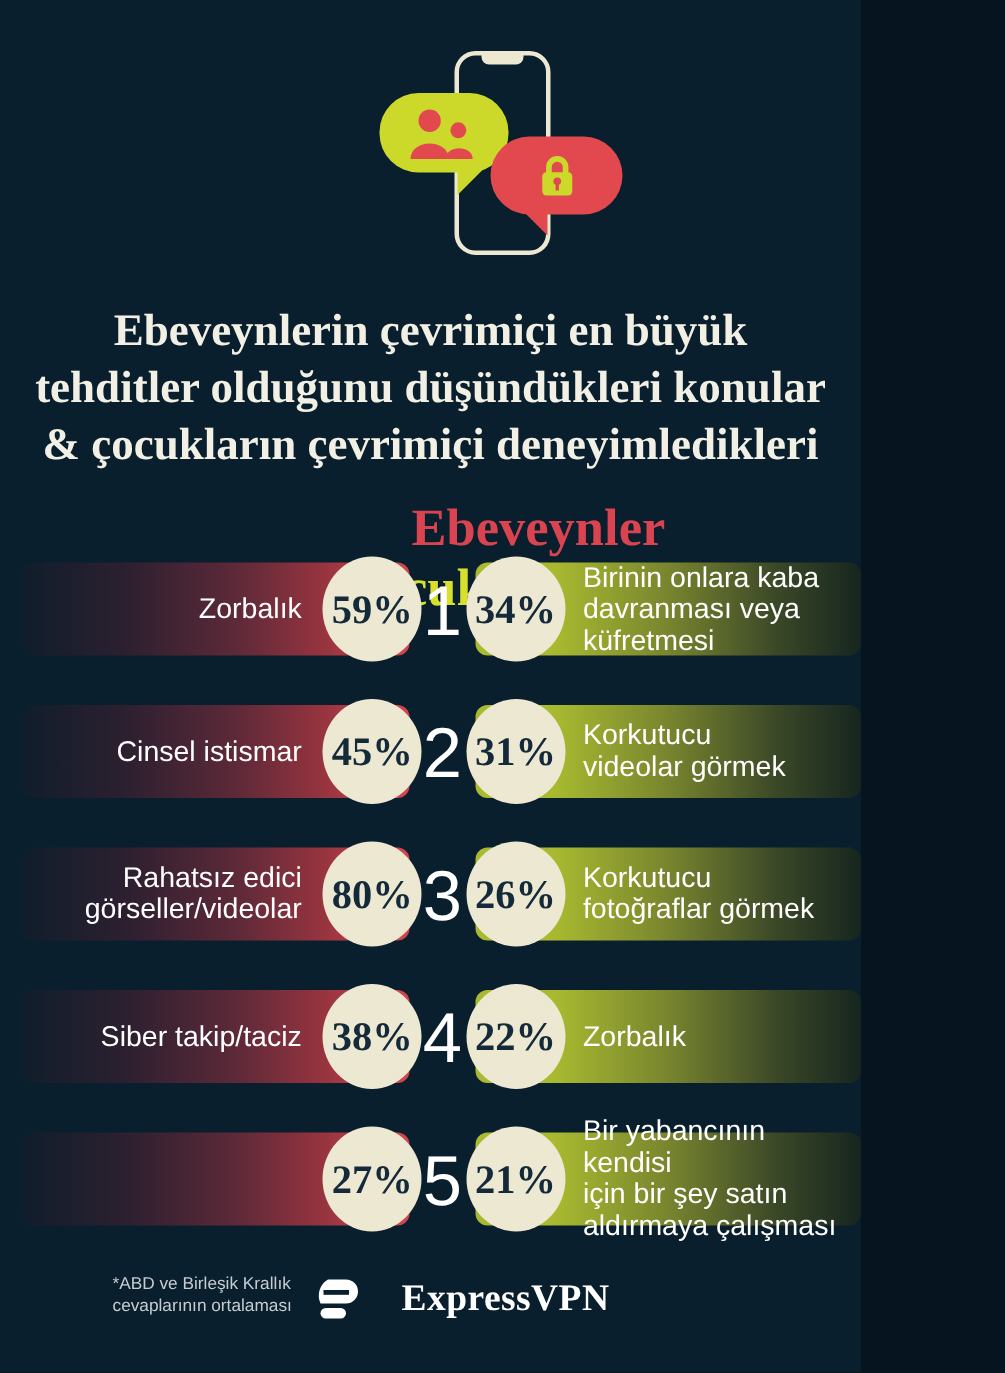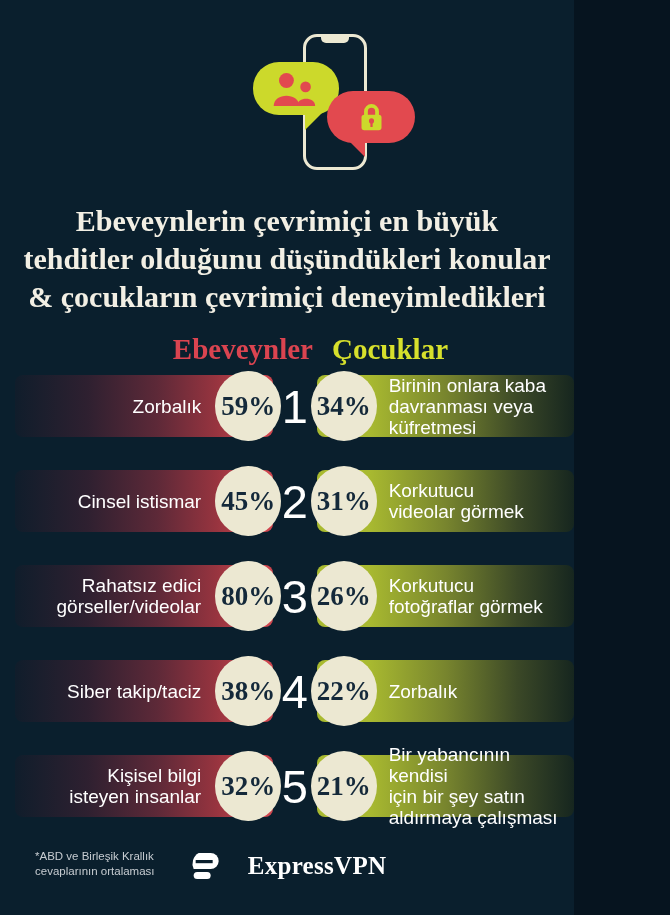--- a/index.html
+++ b/index.html
@@ -41,21 +41,21 @@
   .title{
     margin:10px 20px 0;
     text-align:center;white-space:pre-line;
     font-family:"Liberation Serif",serif;font-weight:700;
     font-size:30px;line-height:38px;color:#f2efe4;
   }
 
   
   .col-headers{
     display:flex;margin-top:16px;height:34px;align-items:center;
-    font-family:"Liberation Serif",serif;font-weight:700;font-size:29px;
+    font-family:"Liberation Serif",serif;font-weight:700;font-size:35px;flex-direction:column;
   }
   .col-headers .left{width:313px;text-align:right;color:#da4450;}
   .col-headers .right{margin-left:19px;color:#d7e02c;font-family:Liberation Serif, serif;}
 
   
   .rows{margin-top:9px;}
   .row{display:flex;height:62px;margin:0 0 33px 15px;}
   .row:last-child{margin-bottom:0;}
 
   .bar{position:relative;box-sizing:border-box;display:flex;align-items:center;border-radius:8px;}
@@ -78,21 +78,21 @@
     font-family:"Liberation Serif",serif;font-weight:700;font-size:27px;color:#14293a;
   }
   .bar-left .badge{right:-8px;}
   .bar-right .badge{left:-6px;}
   .rank{
     width:52px;align-self:center;text-align:center;
     font-size:47px;line-height:1;font-weight:300;color:#ffffff;
   }
 
   
-  .footer{position:relative;margin-top:28px;height:50px;}
+  .footer{position:relative;margin-top:28px;height:50px;margin-left:40px;}
   .footnote{
     position:absolute;left:35px;top:4px;
     font-size:11.5px;line-height:15px;color:#c7ccd1;white-space:pre-line;
   }
   .brand{
     position:absolute;left:50%;top:0;transform:translateX(-50%);
     display:flex;align-items:center;gap:28px;height:42px;
   }
   .brand-text{
     font-family:"Liberation Serif",serif;font-weight:600;
@@ -187,23 +187,21 @@
       </div>
       <div class="rank">4</div>
       <div class="bar bar-right">
         <span class="badge">22%</span>
         <span class="bar-label">Zorbalık</span>
       </div>
     </div>
 
     <div class="row">
       <div class="bar bar-left">
-        <span class="bar-label">Kişisel bilgi
-isteyen insanlar</span>
-        <span class="badge">32%</span>
+        <span class="badge">27%</span>
       </div>
       <div class="rank">5</div>
       <div class="bar bar-right">
         <span class="badge">21%</span>
         <span class="bar-label">Bir yabancının kendisi
 için bir şey satın
 aldırmaya çalışması</span>
       </div>
     </div>
 

